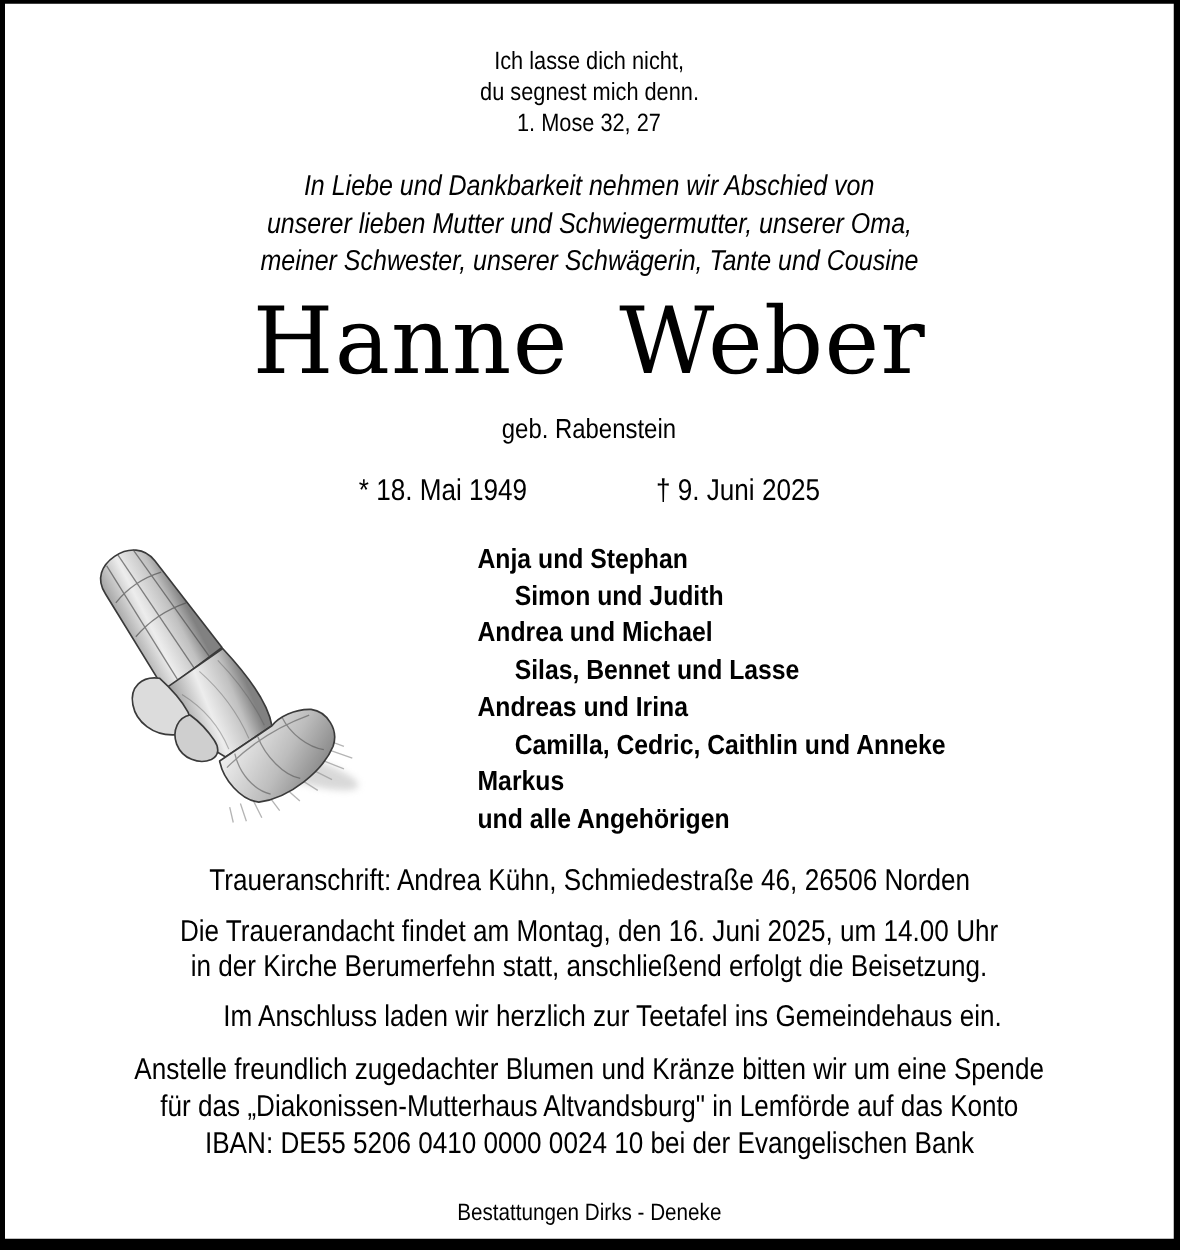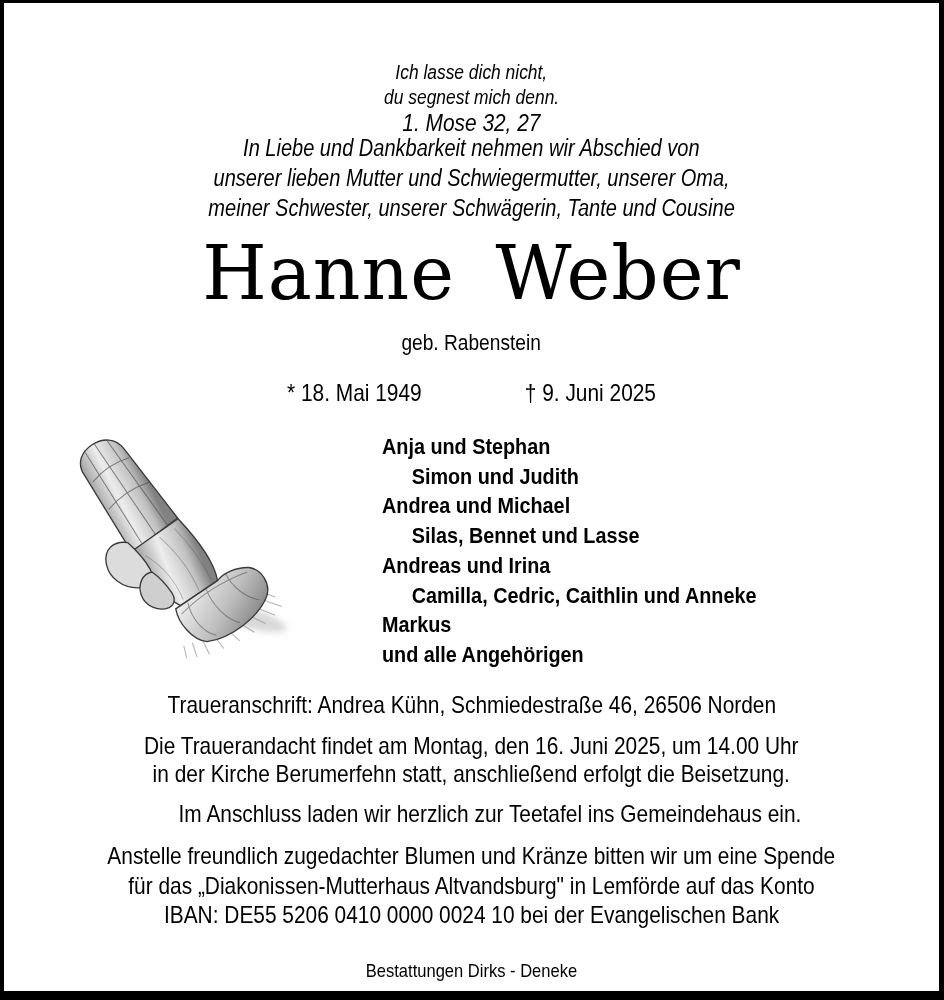--- a/index.html
+++ b/index.html
@@ -12,22 +12,22 @@
     border-style: solid;
     border-color: #000000;
     border-width: 3px 5px 9px 4px;
     overflow: hidden;
     font-family: "Liberation Sans", sans-serif;
     color: #000000;
   }
   .abs { position: absolute; left: 0; right: 0; text-align: center; }
   .cond { display: inline-block; transform: scaleX(0.87); transform-origin: center; white-space: nowrap; }
 
-  .quote { top: 34px; font-style: italic; font-size: 20px; line-height: 25px; margin-top: 23px; }
-  .quote-source { font-size: 24px; }
+  .quote { top: 34px; font-size: 20px; line-height: 25px; }
+  .quote-source { font-size: 20px; }
 
   .intro { top: 130px; font-style: italic; font-size: 23px; line-height: 30px; }
 
   .deceased-name {
     top: 224px;
     font-family: "DejaVu Serif", serif;
     font-size: 74px;
     line-height: 92px;
     word-spacing: 16px;
     letter-spacing: 1px;

